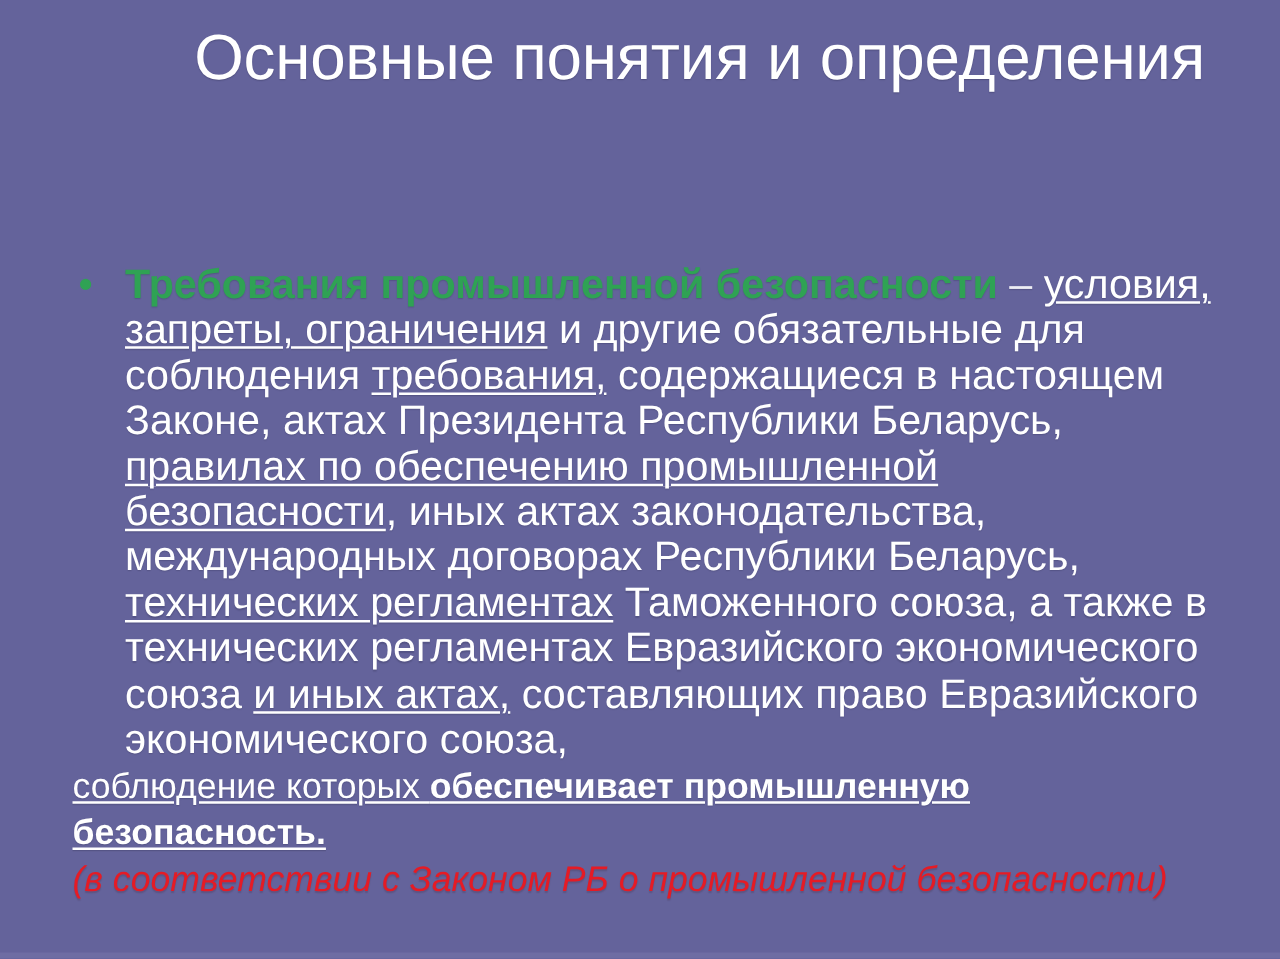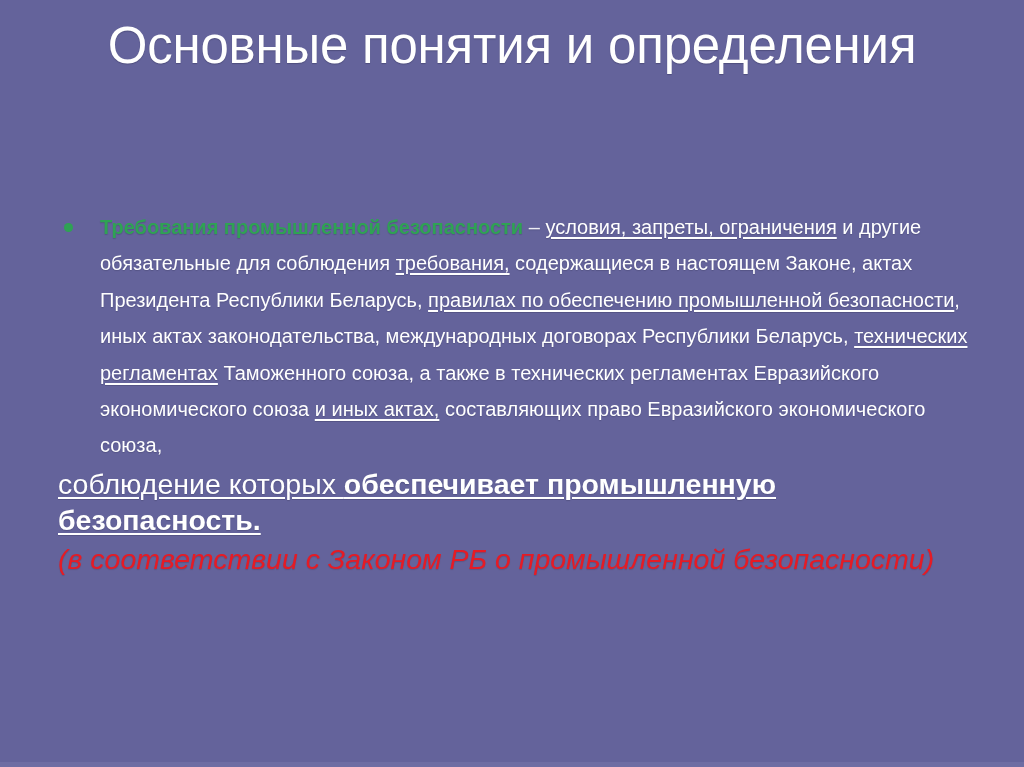--- a/index.html
+++ b/index.html
@@ -35,21 +35,21 @@
     background: #6E6DA3;
     pointer-events: none;
   }
 
   
   #title {
     position: absolute;
     left: 60px;
     top: 14px;
     width: 904px;
-    text-align: center;
+    text-align: right;
     color: #FFFFFF;
     font-size: 51px;
     line-height: 64px;
     font-weight: 400;
     letter-spacing: -0.2px;
     text-shadow: 0 1px 1px rgba(30,30,60,0.30);
   }
 
   
   #body {
@@ -58,21 +58,21 @@
     top: 209px;
     width: 1024px;
   }
 
   
   .bullet-para {
     position: relative;
     padding-left: 100px;
     padding-right: 55px;
     color: #FFFFFF;
-    font-size: 20px;
+    font-size: 33px;
     line-height: 36.4px;
     font-weight: 400;
     text-align: left;
     text-shadow: 0 1px 1px rgba(30,30,60,0.22);
   }
   .bullet-dot {
     position: absolute;
     left: 64px;
     top: 14px;
     width: 9px;

